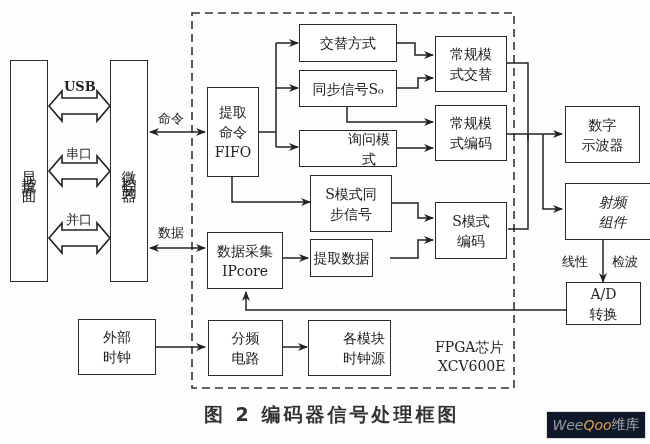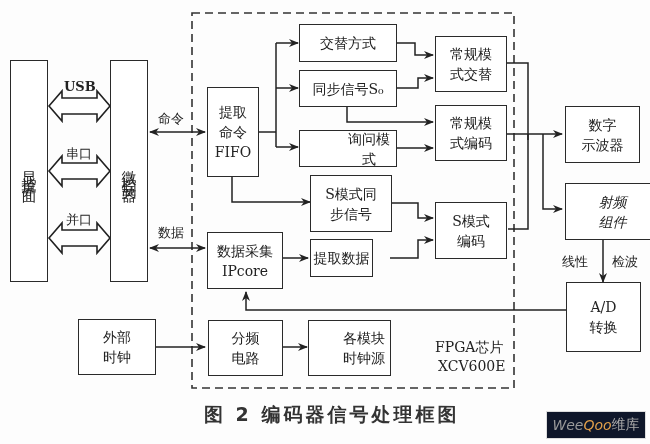--- a/index.html
+++ b/index.html
@@ -135,21 +135,21 @@
   </div>
 
   <div class="box" style="left:565px;top:106px;width:75px;height:57px;">
     <span>数字
 示波器</span>
   </div>
   <div class="box" style="left:565px;top:183px;width:95px;height:57px;font-style:italic;">
     <span>射频
 组件</span>
   </div>
-  <div class="box" style="left:566px;top:282px;width:75px;height:70px;">
+  <div class="box" style="left:566px;top:282px;width:75px;height:43px;">
     <span>A/D
 转换</span>
   </div>
 
   <div class="box" style="left:78px;top:319px;width:78px;height:56px;">
     <span>外部
 时钟</span>
   </div>
   <div class="box" style="left:208px;top:320px;width:75px;height:56px;">
     <span>分频

